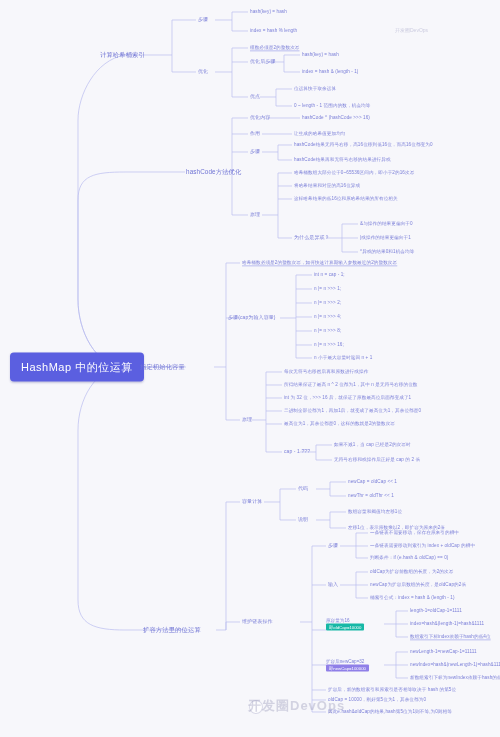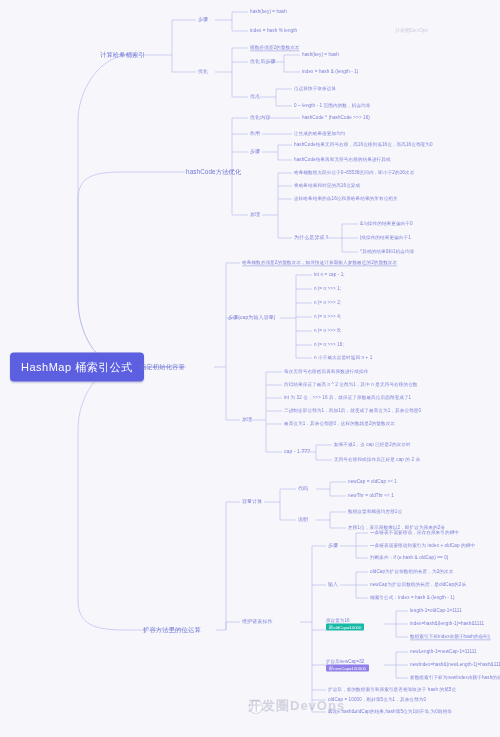--- a/index.html
+++ b/index.html
@@ -229,21 +229,21 @@
       <path d="M396,637 L408,637"></path>
 
       <path d="M396,665 L396,652 M396,665 L396,678"></path>
       <path d="M384,665 L396,665"></path>
       <path d="M396,652 L408,652"></path>
       <path d="M396,665 L408,665"></path>
       <path d="M396,678 L408,678"></path>
     </g>
   </svg>
 
-  <div class="root" style="left:10px;top:367px;">HashMap 桶索引公式</div>
+  <div class="root" style="left:10px;top:367px;">HashMap 中的位运算</div>
 
   <div class="node lvl1" style="left:100px;top:55px;">计算哈希桶索引</div>
   <div class="node lvl2" style="left:198px;top:20px;">步骤</div>
   <div class="node" style="left:250px;top:12px;">hash(key) = hash</div>
   <div class="node" style="left:250px;top:31px;">index = hash % length</div>
   <div class="node lvl2" style="left:198px;top:72px;">优化</div>
   <div class="node u" style="left:250px;top:48px;">模数必须是2的整数次幂</div>
   <div class="node lvl2" style="left:250px;top:62px;">优化后步骤</div>
   <div class="node" style="left:302px;top:55px;">hash(key) = hash</div>
   <div class="node" style="left:302px;top:72px;">index = hash &amp; (length - 1)</div>

